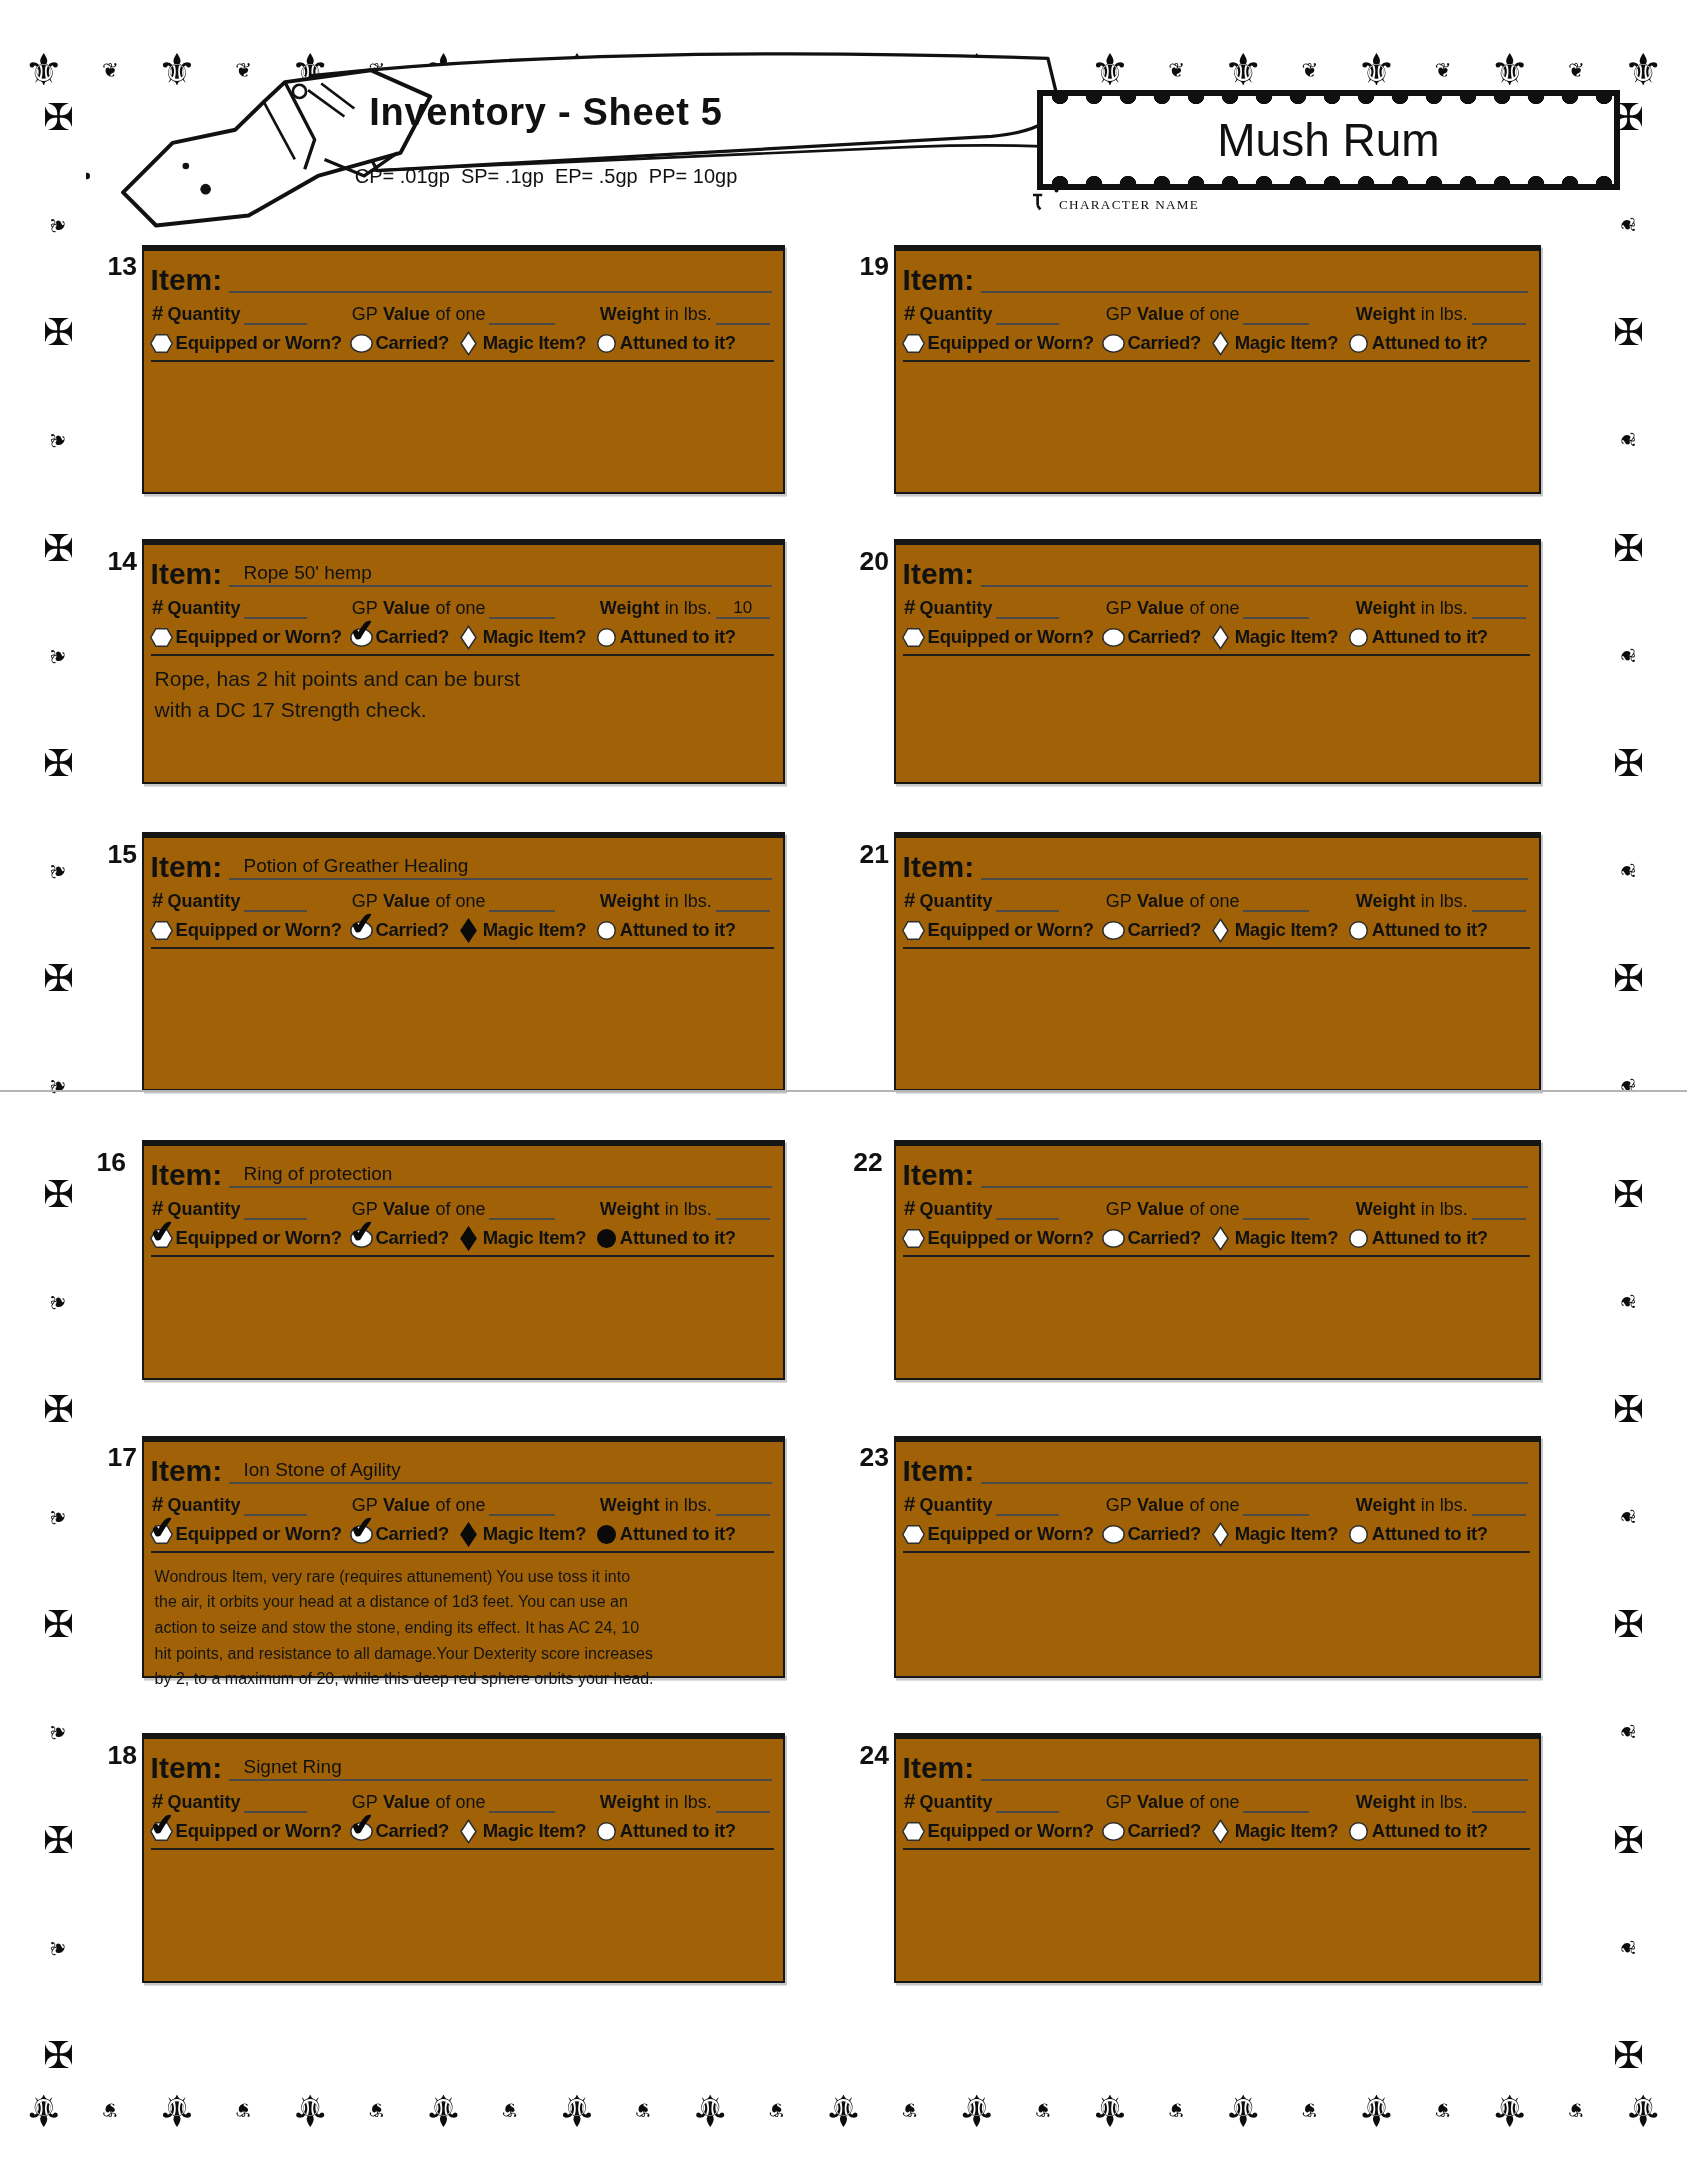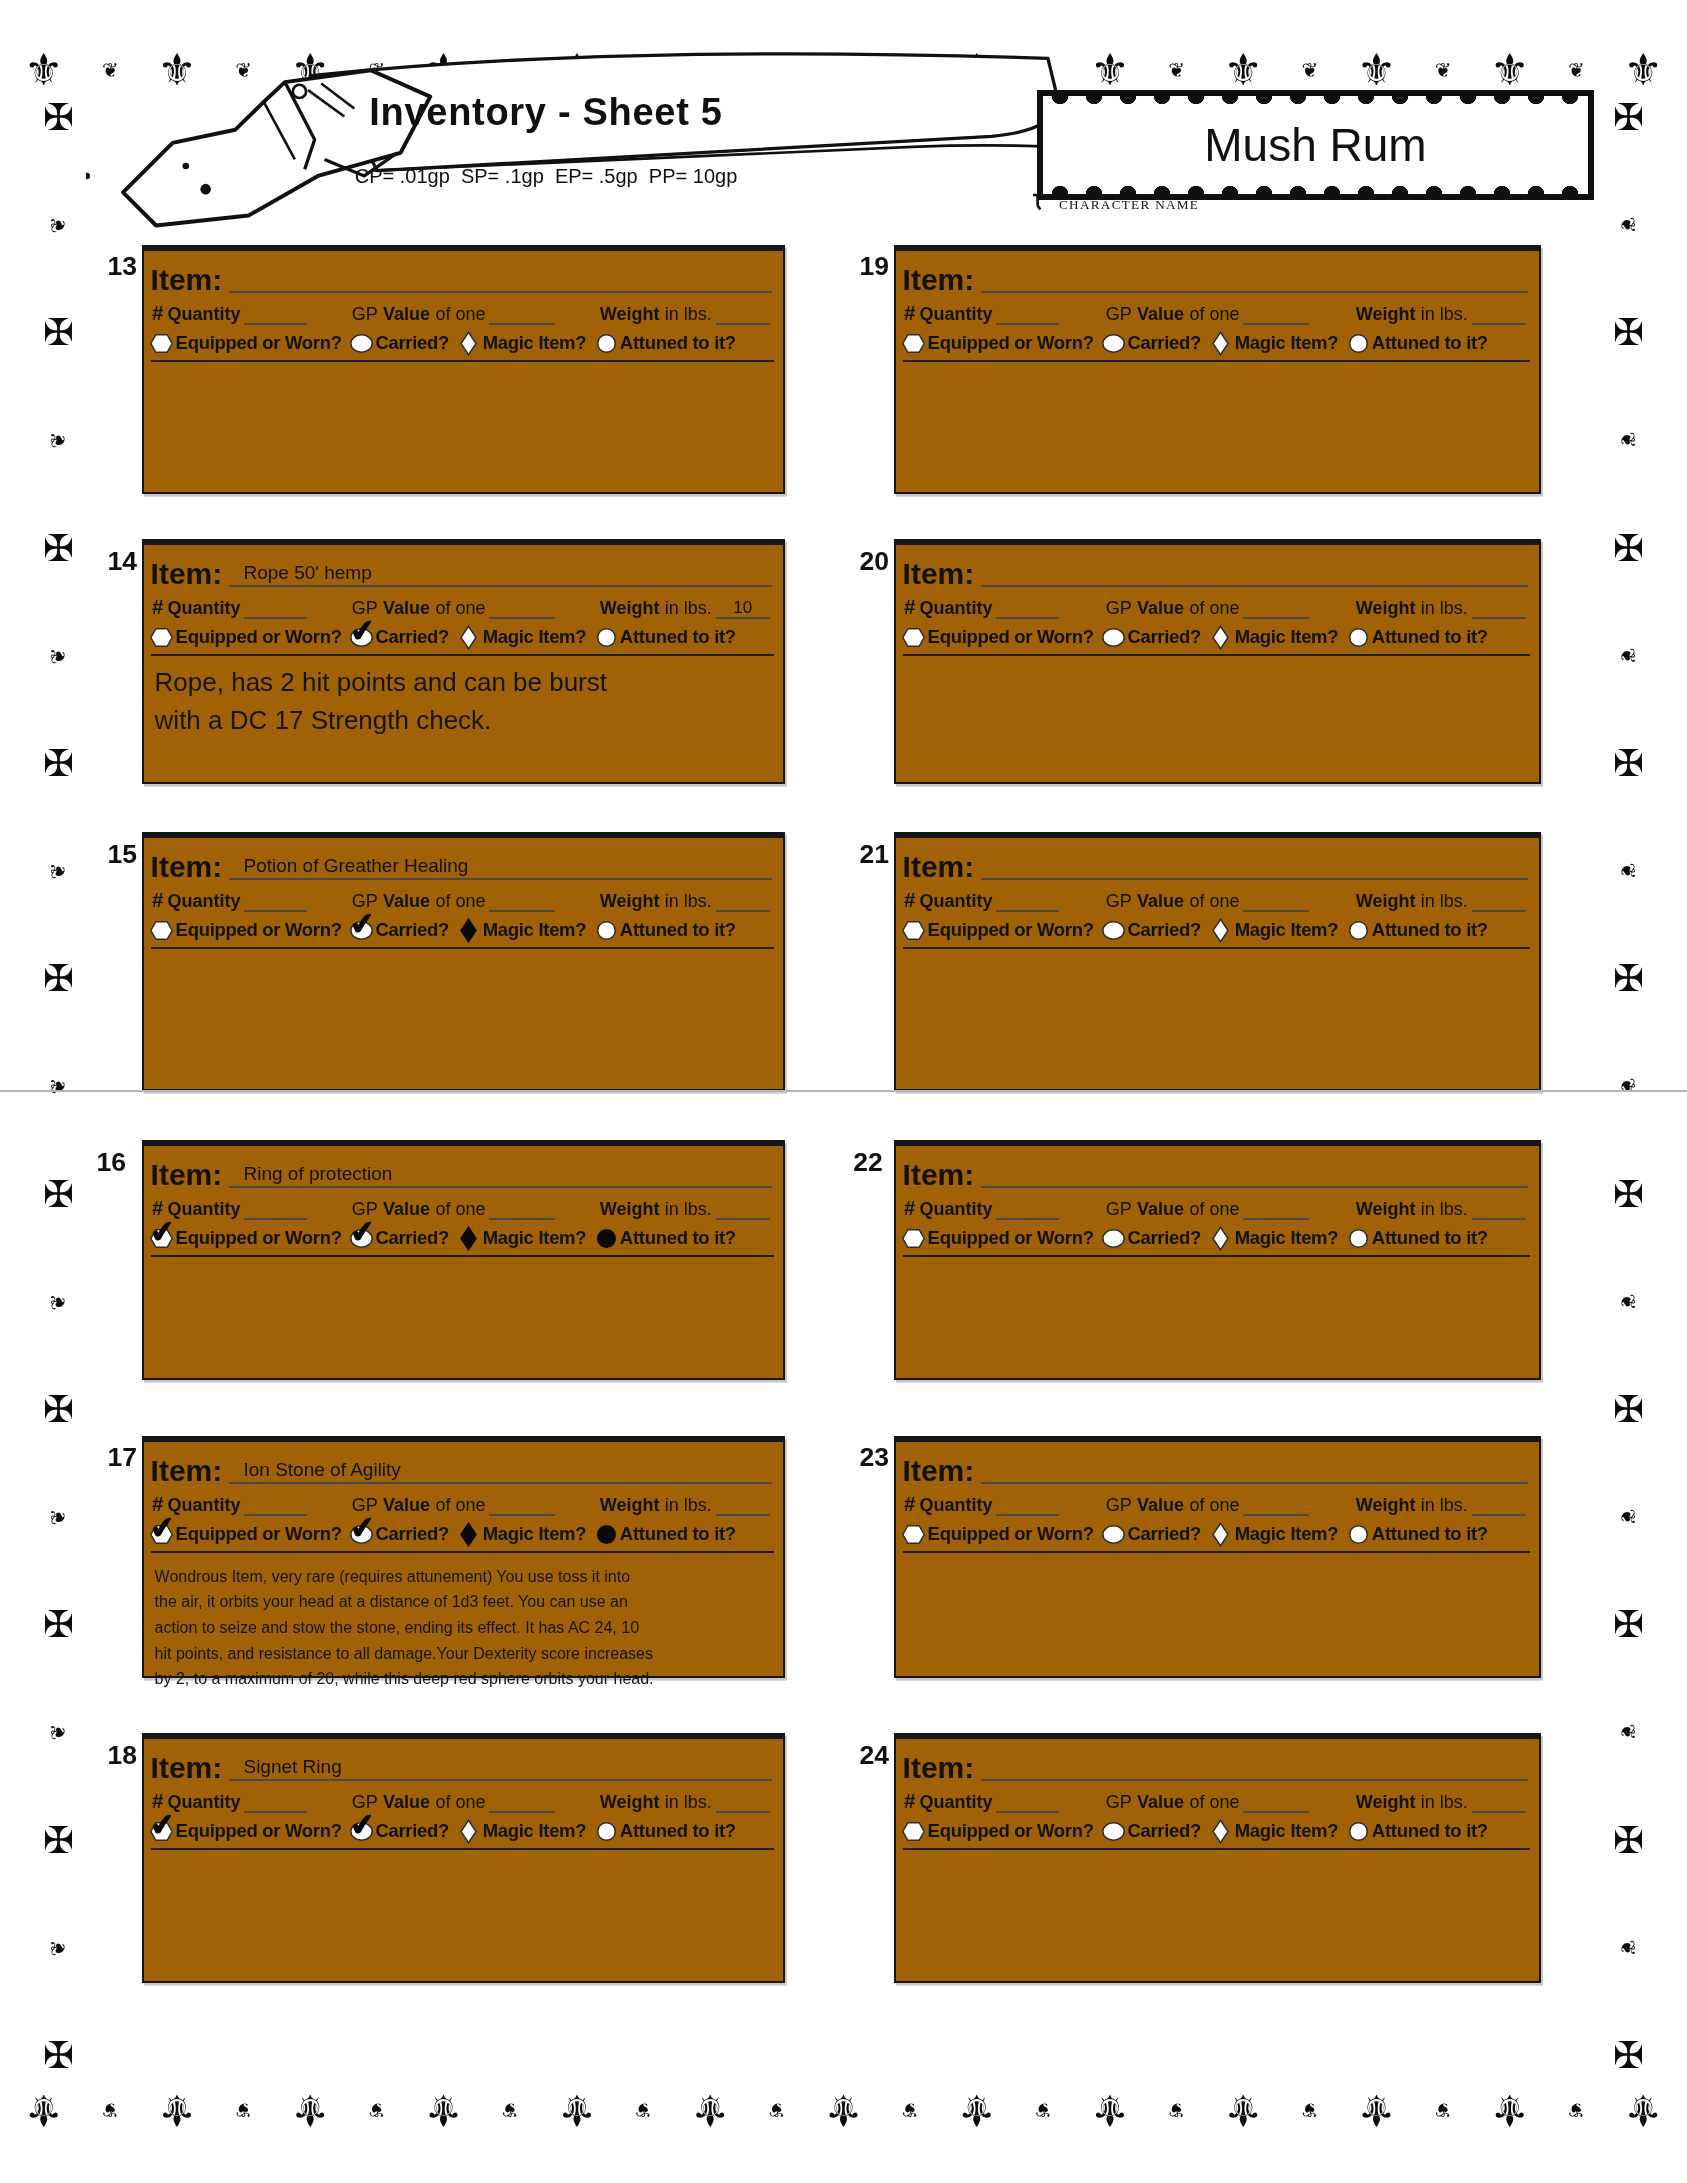--- a/index.html
+++ b/index.html
@@ -18,22 +18,22 @@
   .orn-left .orn-small{transform:rotate(-90deg);}
   .orn-right .orn-small{transform:rotate(90deg);}
   .side .orn-big{font-size:37px;}
 
   
   .banner-svg{position:absolute;left:86px;top:24px;z-index:2;}
   .page-title{position:absolute;left:298px;top:91px;width:496px;text-align:center;
       font-size:38px;font-weight:bold;letter-spacing:0.7px;z-index:3;}
   .currency-note{position:absolute;left:298px;top:165px;width:496px;text-align:center;
       font-size:20px;white-space:pre;z-index:3;}
-  .namebox{position:absolute;left:1037px;top:90px;width:557px;height:110px;background:#101010;
-      padding:0;z-index:3;}
+  .namebox{position:absolute;left:1037px;top:90px;width:557px;height:74px;background:#101010;
+      padding:13px;z-index:3;}
   .namebox-inner{position:absolute;left:6px;top:6px;right:6px;bottom:6px;background:#fff;
       background-image:
         radial-gradient(circle 8.6px at 17px 0px,#101010 8px,rgba(0,0,0,0) 8.6px),
         radial-gradient(circle 8.6px at 17px 11.2px,#101010 8px,rgba(0,0,0,0) 8.6px);
       background-size:34px 11.2px,34px 11.2px;
       background-position:top left,bottom left;
       background-repeat:repeat-x,repeat-x;
       display:flex;align-items:center;justify-content:center;}
   .char-name{font-size:46px;line-height:1;}
   .char-label{position:absolute;left:1059px;top:197px;font-family:"Liberation Serif",serif;
@@ -60,21 +60,21 @@
   .r3{display:flex;align-items:center;margin-top:5.3px;padding-left:5.3px;font-weight:bold;
         font-size:18.5px;letter-spacing:-0.3px;white-space:nowrap;}
   .cb{display:flex;align-items:center;margin-right:7.3px;}
   .shape{position:relative;display:inline-block;width:25px;height:25px;margin-right:1.3px;}
   .shp{width:25px;height:25px;display:block;}
   .shp polygon,.shp ellipse,.shp circle{fill:#fff;stroke:#2d2d2d;stroke-width:2.4;}
   .shape.filled .shp polygon,.shape.filled .shp ellipse,.shape.filled .shp circle{fill:#0a0a0a;stroke:#0a0a0a;}
   .chk{position:absolute;left:0.7px;top:-8.6px;font-size:30px;font-weight:bold;color:#0a0a0a;
         transform:rotate(-6deg);line-height:1;}
   .rule{border-bottom:2.6px solid #1d1d1d;margin:4.6px 9.3px 0 6.6px;}
-  .desc{padding:8px 13.2px 0 10.6px;font-size:26px;line-height:1.45;white-space:pre-line;color:#141414;}
+  .desc{padding:8px 13.2px 0 10.6px;font-size:21px;line-height:1.45;white-space:pre-line;color:#141414;}
   .desc.small{font-size:16px;line-height:1.6;padding-top:10.6px;padding-right:5.3px;}
 </style>
 </head>
 <body>
 
 <div class="page">
 
   <div class="orn orn-top" id="orn-top">
       <span class="orn-big">⚜</span>
       <span class="orn-small">❦</span>

